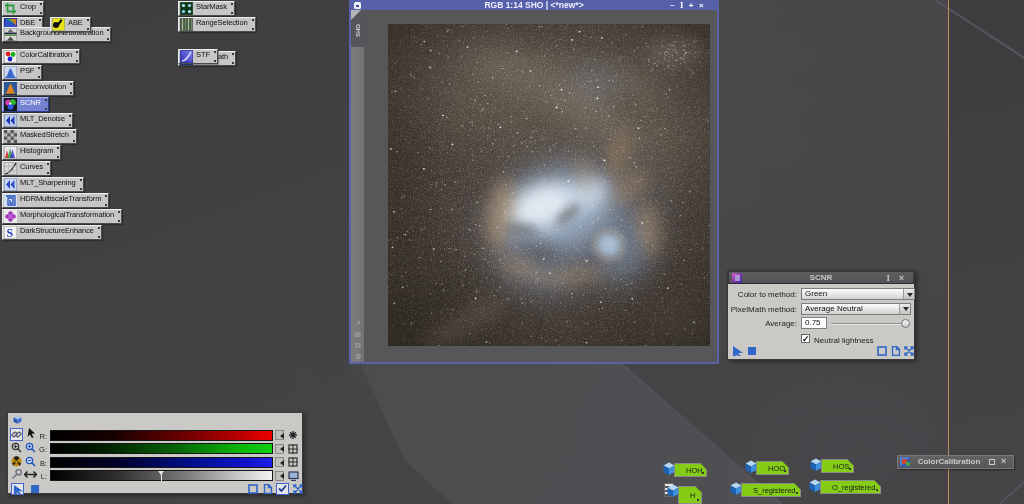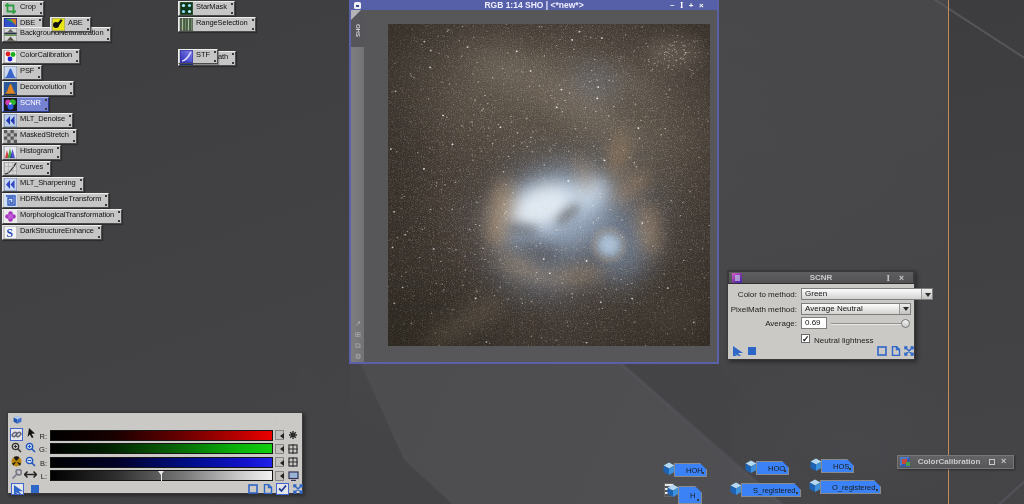--- a/index.html
+++ b/index.html
@@ -1,21 +1,21 @@
 <!DOCTYPE html>
 <html><head><meta charset="utf-8"><style>
 *{box-sizing:border-box;margin:0;padding:0}
 html,body{width:1024px;height:504px;overflow:hidden;background:#454548;font-family:"Liberation Sans",sans-serif}
 .a{position:absolute}
 .pi{position:absolute;height:15px;background:#c6c6c6;border:1px solid #eceeec;border-right-color:#4c4c4c;border-bottom-color:#4c4c4c;display:flex;align-items:flex-start;font-size:7.5px;color:#101010;white-space:nowrap;padding:0 7px 0 0;letter-spacing:-0.1px;box-shadow:1px 1px 1px rgba(0,0,0,.3)}
 .pi .ic{width:13px;height:13px;margin:0 3px 0 1px;flex:0 0 13px;position:relative}
 .pi .d1,.pi .d2{position:absolute;right:1px;width:2px;height:2px;background:#3a3a3a}
 .pi .d1{top:1px}.pi .d2{bottom:1px}
 .pi.sel{background:#7582d2;border-color:#aab4ec;border-right-color:#2c3a8c;border-bottom-color:#2c3a8c;color:#fff}
-.tagic{position:absolute;height:14px;background:#3b82f6;border:1px solid #8a8a88;display:flex;align-items:center;font-size:7.5px;color:#1a1a1a;white-space:nowrap;padding:0 7px 0 11px;clip-path:polygon(0 0,calc(100% - 7px) 0,100% 7px,100% 100%,0 100%)}
+.tagic{position:absolute;height:14px;background:#84cc16;border:1px solid #8a8a88;display:flex;align-items:center;font-size:7.5px;color:#1a1a1a;white-space:nowrap;padding:0 7px 0 11px;clip-path:polygon(0 0,calc(100% - 7px) 0,100% 7px,100% 100%,0 100%)}
 .tagic .dot{position:absolute;right:2px;bottom:2px;width:2px;height:2px;background:#3a3a3a}
 .cube{position:absolute;width:14px;height:15px}
 .ttl{position:absolute;height:13px;background:linear-gradient(#5e5e61,#525255);border:1px solid #3a3a3c;border-bottom-color:#2e2e30;color:#c9c9c9;font-size:8px;font-weight:bold;display:flex;align-items:center;justify-content:center}
 .dlg{position:absolute;background:#cac9c6;border:1px solid #39393b;box-shadow:2px 2px 4px rgba(0,0,0,.4)}
 .lbl{position:absolute;font-size:8px;color:#1c1c1c;white-space:nowrap}
 .combo{position:absolute;height:12px;background:linear-gradient(#fdfdfd,#d2d2d0);border:1px solid #7e7e7e;font-size:8px;color:#111;line-height:10px;padding-left:3px}
 .combo .arr{position:absolute;right:0;top:0;bottom:0;width:11px;border-left:1px solid #9a9a9a;background:linear-gradient(#ececec,#c2c2c0)}
 .combo .arr:after{content:"";position:absolute;left:2.5px;top:3.5px;border:3px solid transparent;border-top:4px solid #2a2a2a}
 .edit{position:absolute;height:12px;background:#fff;border:1px solid #7e7e7e;font-size:8px;color:#111;line-height:10px;padding-left:3px}
 </style></head><body>
@@ -286,25 +286,25 @@
       </svg>
     </span>STF<span class="d1"></span><span class="d2"></span></div>
 
 <div class="dlg" style="left:727px;top:270px;width:188px;height:90px">
 <div class="ttl" style="left:0;top:0;width:186px">SCNR</div>
 <div class="a" style="left:4px;top:1.5px;width:10px;height:10px;background:linear-gradient(135deg,#e060d0,#7030a0 60%,#4828c0);border-radius:1px"></div>
 <div class="a" style="left:7px;top:3.5px;width:5px;height:6px;background:#b8b0e0;opacity:.8"></div>
 <div class="a" style="right:24px;top:1.5px;color:#c8c8c8;font-size:9px;font-weight:bold;font-family:'Liberation Serif',serif">I</div>
 <div class="a" style="right:10px;top:2px;color:#c8c8c8;font-size:8.5px;font-weight:bold">×</div>
 <div class="lbl" style="right:117px;top:19px">Color to method:</div>
-<div class="combo" style="left:73px;top:17px;width:132px">Green<span class="arr"></span></div>
+<div class="combo" style="left:73px;top:17px;width:114px">Green<span class="arr"></span></div>
 <div class="lbl" style="right:117px;top:33.5px">PixelMath method:</div>
 <div class="combo" style="left:73px;top:31.5px;width:110px">Average Neutral<span class="arr"></span></div>
 <div class="lbl" style="right:117px;top:48px">Average:</div>
-<div class="edit" style="left:73px;top:46px;width:26px">0.69</div>
+<div class="edit" style="left:73px;top:46px;width:26px">0.75</div>
 <div class="a" style="left:103px;top:51.5px;width:72px;height:2.5px;background:#909090;border-bottom:1px solid #e8e8e8"></div>
 <div class="a" style="left:173px;top:47.5px;width:9px;height:9px;border-radius:50%;background:linear-gradient(#f4f4f4,#c8c8c8);border:1px solid #787878"></div>
 <div class="a" style="left:73px;top:63px;width:9px;height:9px;background:#fff;border:1px solid #666;color:#111;font-size:9px;font-weight:bold;line-height:8px;text-align:center">✓</div>
 <div class="lbl" style="left:86px;top:64.5px">Neutral lightness</div>
 <svg class="a" style="left:4px;top:74px" width="12" height="12" viewBox="0 0 12 12">
       <path d="M1 1v10h4L1 7z" fill="#2e66c8"></path>
       <path d="M1 1l10 7H6l3 3H7L1 8z" fill="#2e66c8"></path>
     </svg>
 <div class="a" style="left:20px;top:76px;width:8px;height:8px;background:#2e66c8"></div>
 <svg class="a" style="left:149px;top:75px" width="10" height="10" viewBox="0 0 10 10">

